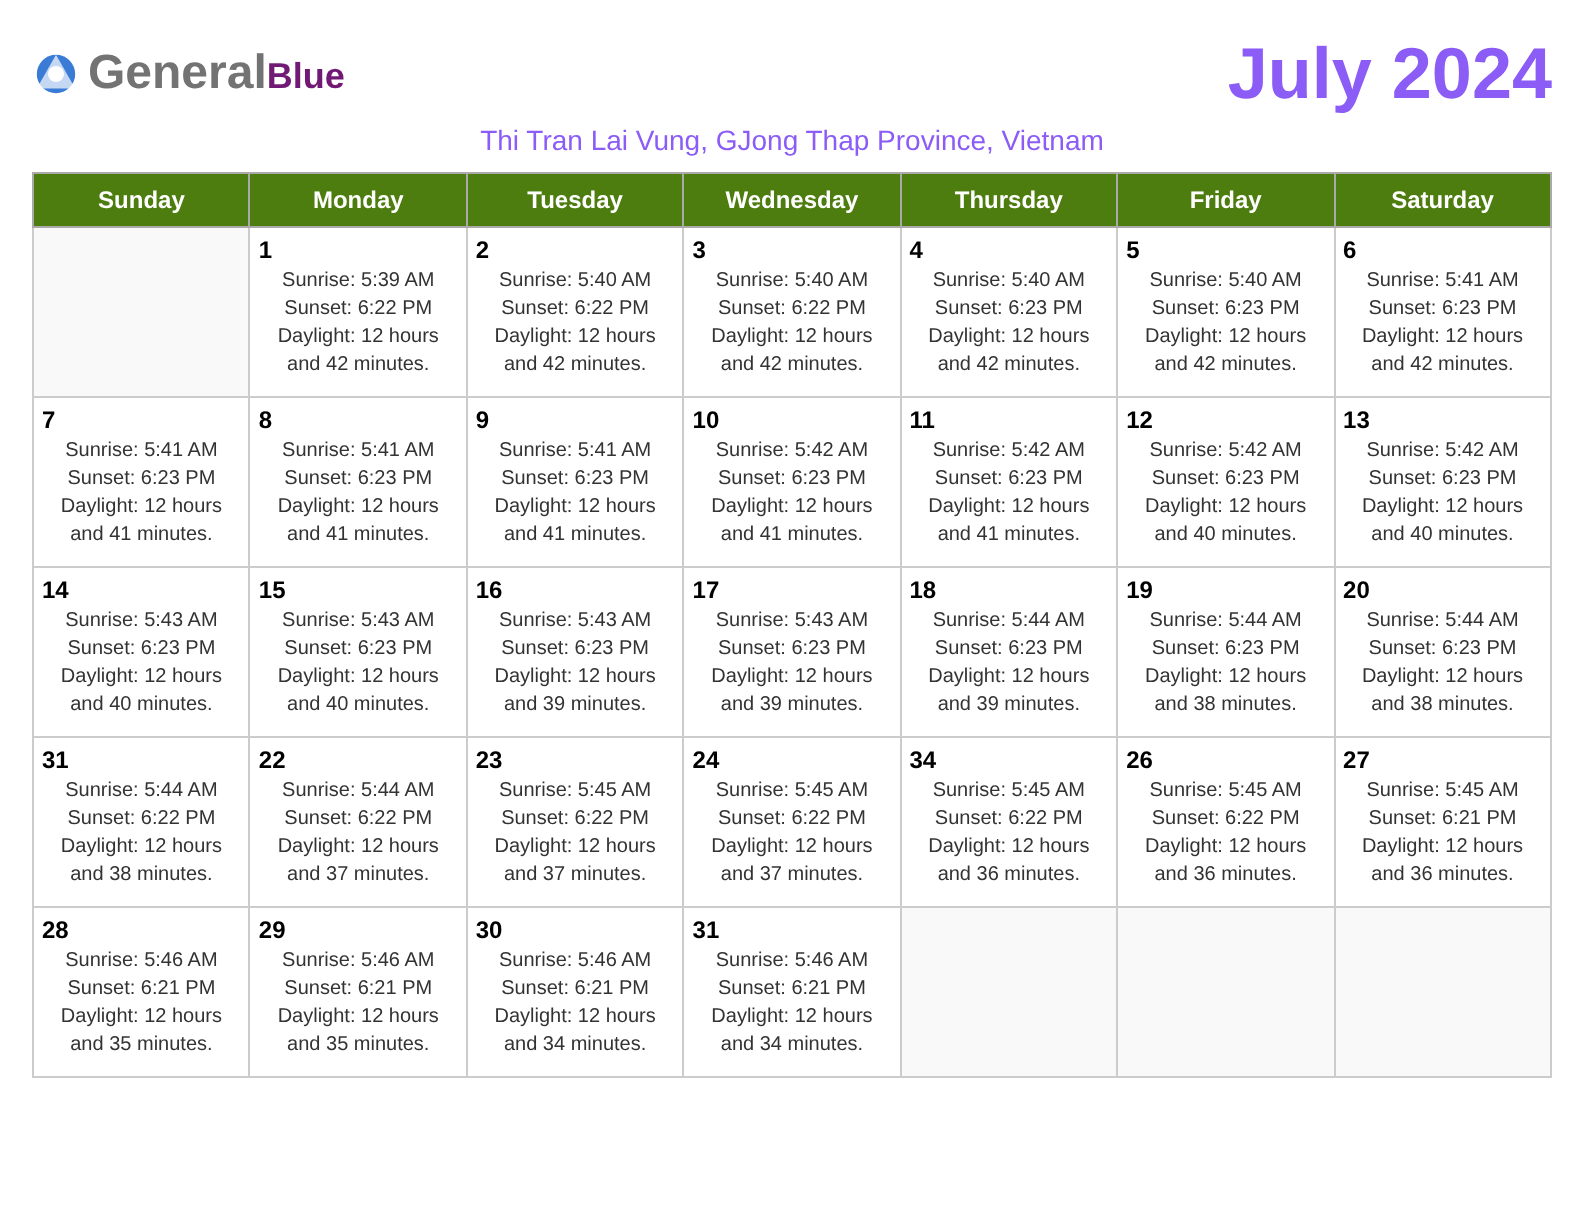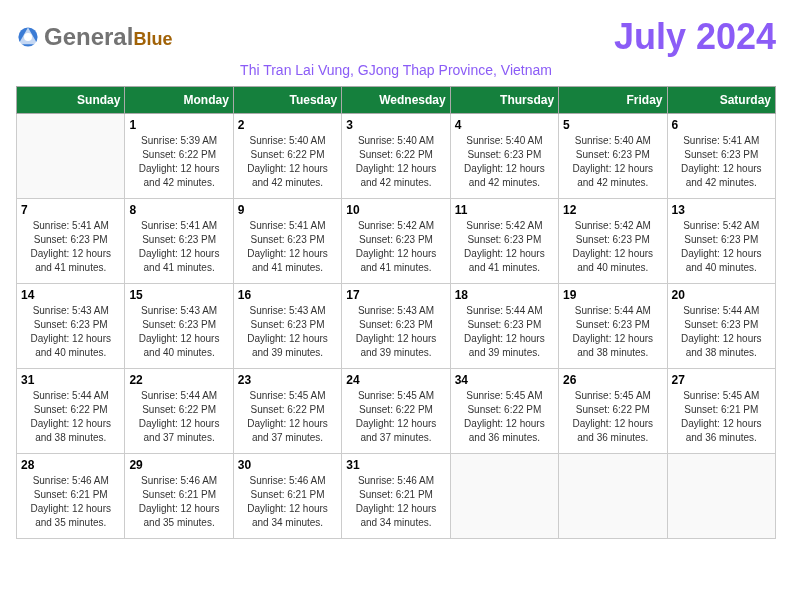--- a/index.html
+++ b/index.html
@@ -42,24 +42,24 @@
       font-size: 14px;
       color: #8b5cf6;
       margin-bottom: 8px;
     }
     .calendar {
       width: 100%;
       border-collapse: collapse;
       font-size: 11px;
     }
     .calendar th {
-      background-color: #15803d;
+      background-color: #4d7c0f;
       color: white;
       padding: 6px 4px;
-      text-align: right;
+      text-align: center;
       font-size: 12px;
       border: 1px solid #aaa;
     }
     .calendar td {
       border: 1px solid #ccc;
       vertical-align: top;
       padding: 4px;
       width: calc(100% / 7);
       min-height: 70px;
       background: #fff;
@@ -87,21 +87,21 @@
 
 <div class="header-top">
   <div class="logo">
     <div class="logo-row">
       <svg class="logo-icon" viewBox="0 0 30 30">
         <circle cx="15" cy="15" r="12" fill="#3a7bd5"></circle>
         <polygon points="15,3 27,24 3,24" fill="white" opacity="0.7"></polygon>
         <circle cx="15" cy="15" r="5" fill="white"></circle>
       </svg>
       <div>
-        <span style="font-size:24px;font-weight:bold;color:#737373;">General</span><span style="font-size:18px;font-weight:bold;color:#a16207;">Blue</span>
+        <span style="font-size:24px;font-weight:bold;color:#737373;">General</span><span style="font-size:18px;font-weight:bold;color:#701a75;">Blue</span>
       </div>
     </div>
   </div>
   <div class="month-title">July 2024</div>
 </div>
 
 <div class="subtitle">Thi Tran Lai Vung, GJong Thap Province, Vietnam</div>
 
 <table class="calendar">
   <thead>

